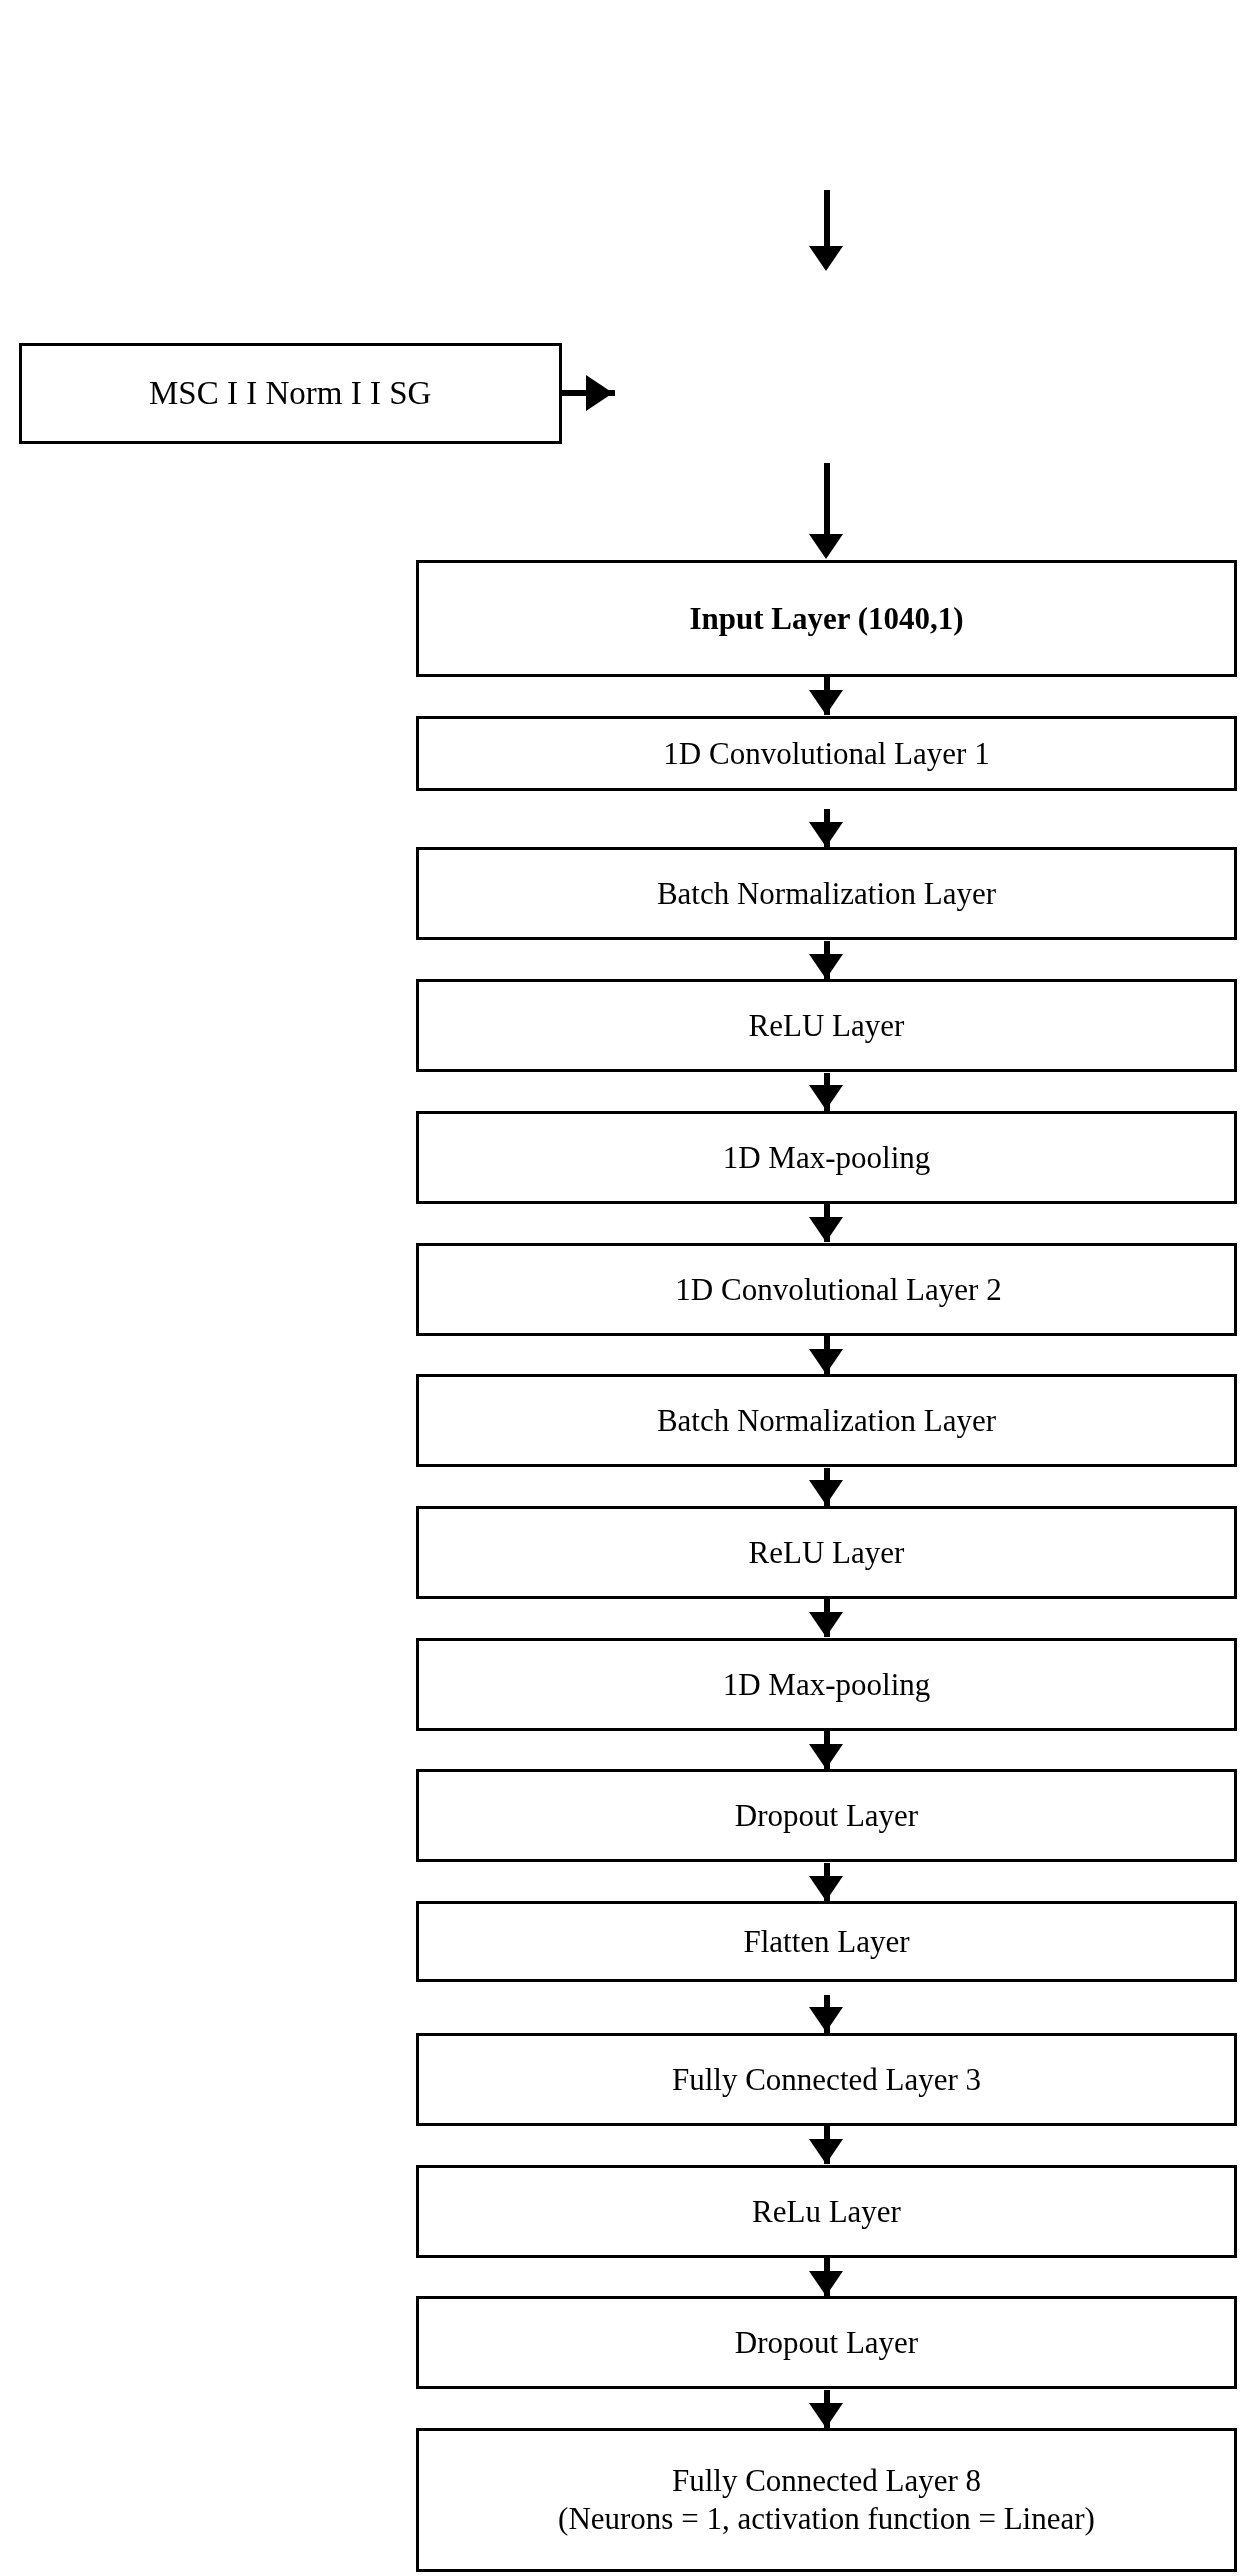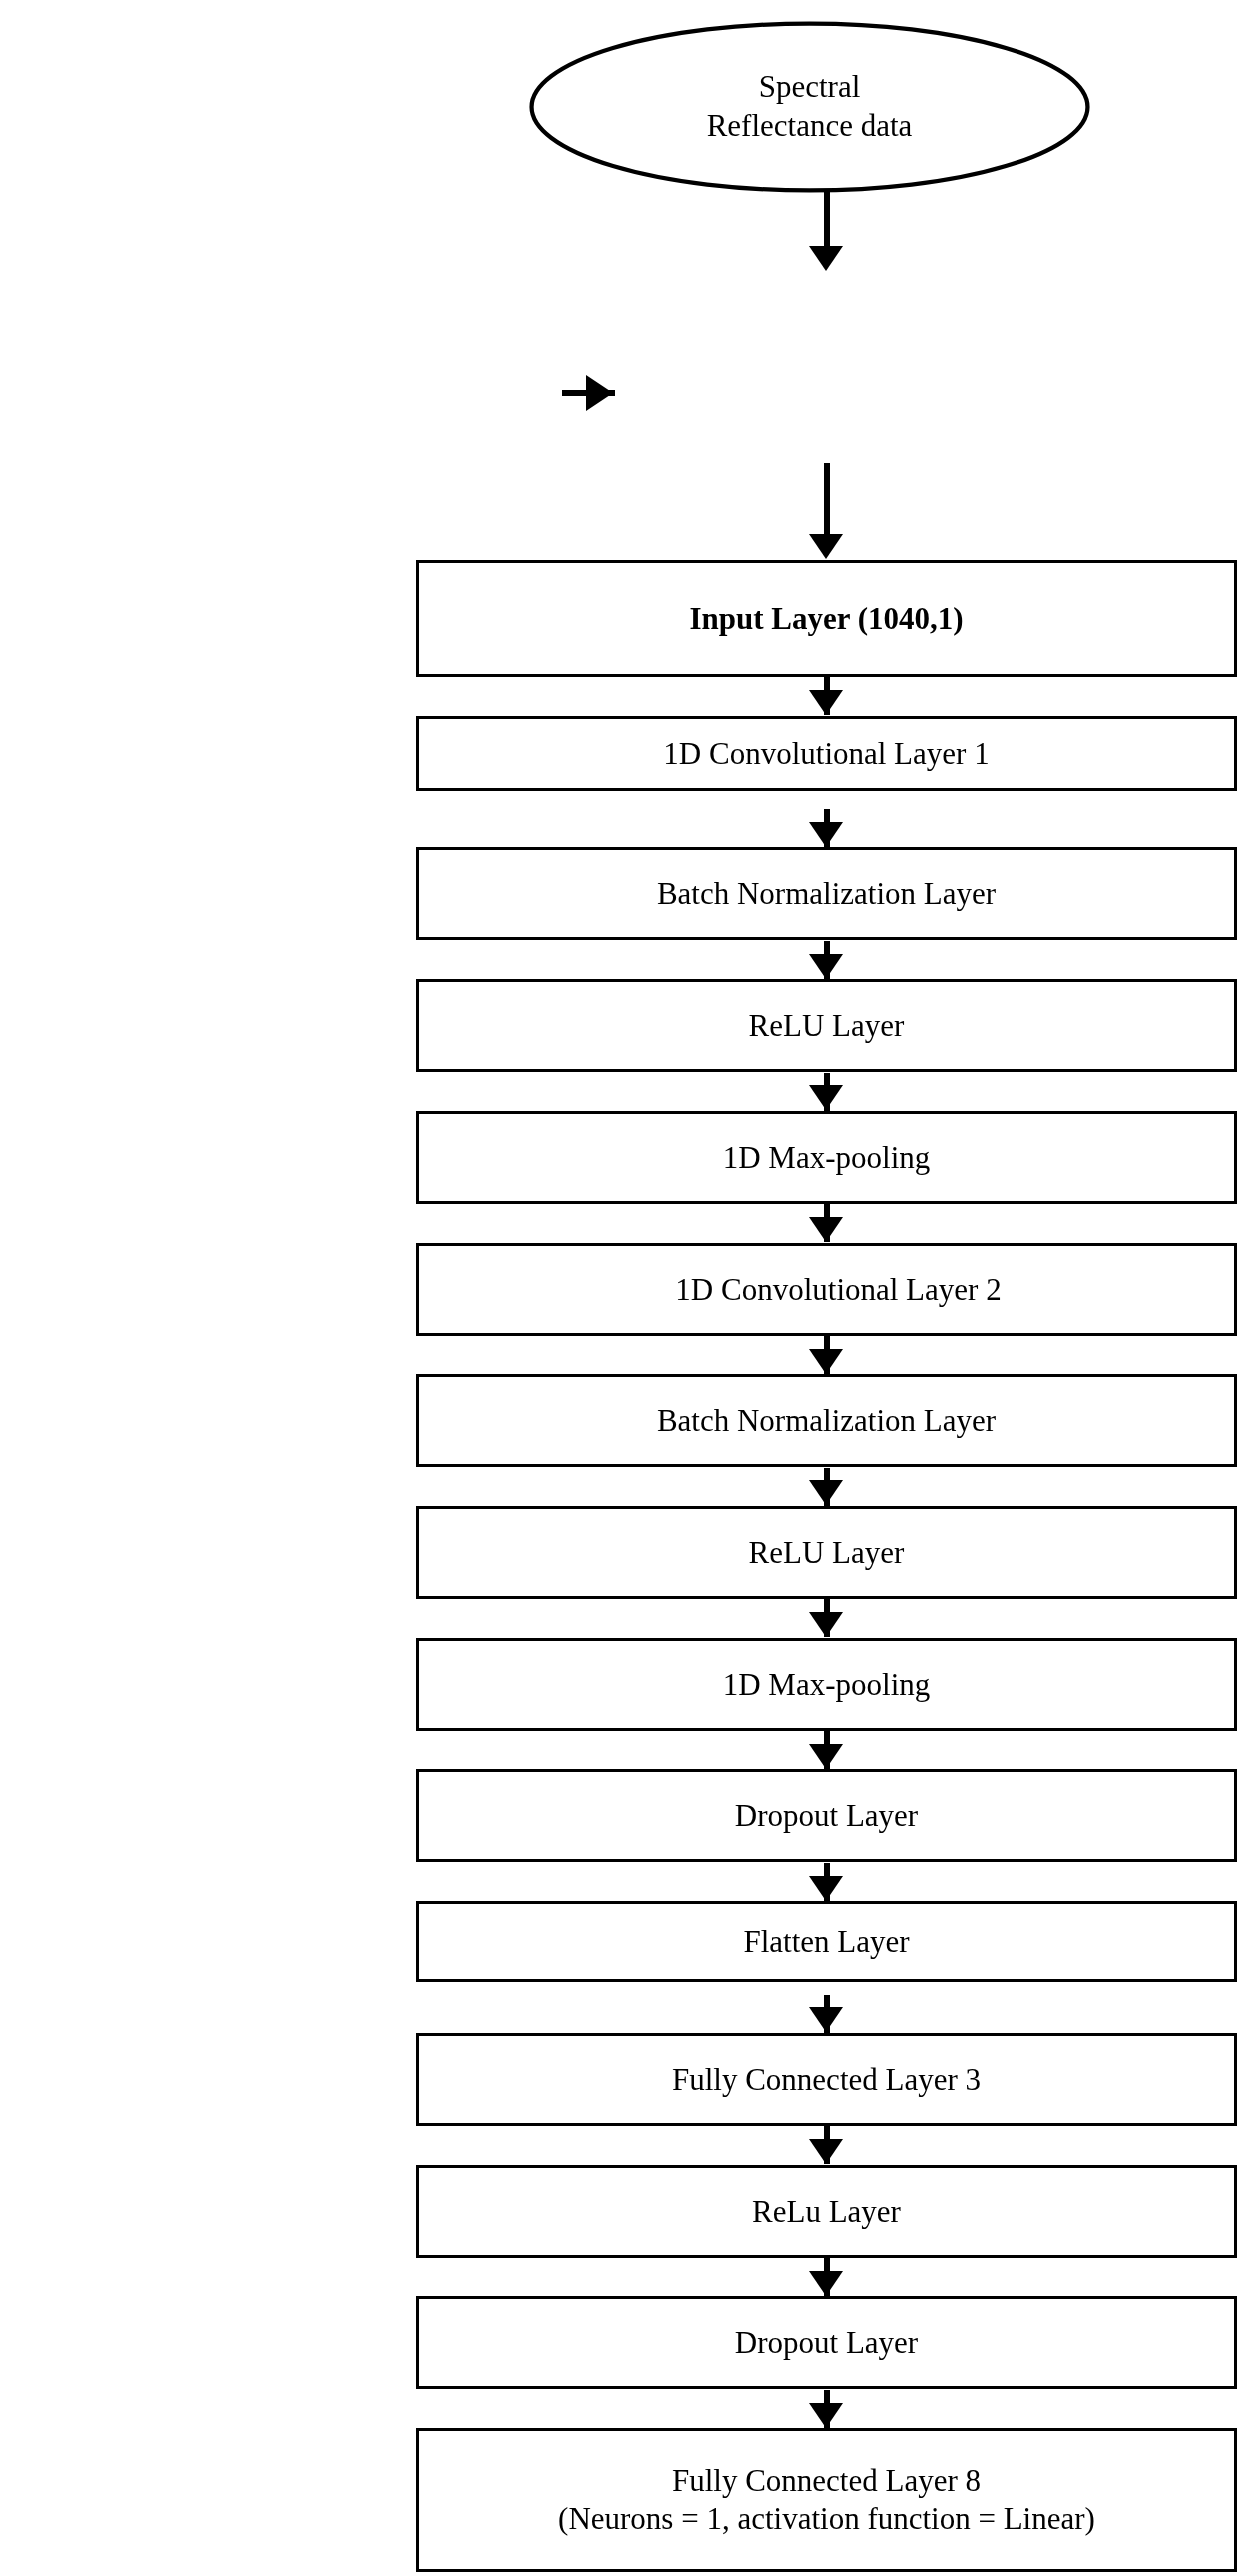--- a/index.html
+++ b/index.html
@@ -108,33 +108,27 @@
     border-top: 18.7px solid transparent;
     border-bottom: 18.7px solid transparent;
     border-left: 27px solid #000000;
   }
 </style>
 </head>
 <body>
 
 <div id="canvas">
 
-  <div class="ellipse-wrap" style="left:529px; top:21px; width:561px; height:172px;">
-    <svg viewBox="0 0 660 202" preserveAspectRatio="none">
-      <ellipse cx="330" cy="101" rx="327" ry="98" fill="#ffffff" stroke="#000000" stroke-width="5"></ellipse>
-    </svg>
-    <div class="ellipse-label">
-      <span class="txt f36">Spectral
-Reflectance data</span>
-    </div>
-  </div>
 
   <div class="vline" style="left:824px; top:190px; height:59px;"></div>
   <div class="arrow-down" style="left:809px; top:246px;"></div>
 
+  <div class="node rect" style="left:18.7px; top:343px; width:543px; height:101px;">
+    <span class="txt f38">MSC І І Norm І І SG</span>
+  </div>
 
   <div class="hline" style="left:562px; top:390px; width:53px;"></div>
   <div class="arrow-right" style="left:586px; top:375px;"></div>
 
 
   <div class="vline" style="left:824px; top:463px; height:73px;"></div>
   <div class="arrow-down" style="left:809px; top:534px;"></div>
 
   <div id="layer-stack">
       <div class="node rect" style="left: 416px; top: 560px; width: 821px; height: 117px;">

